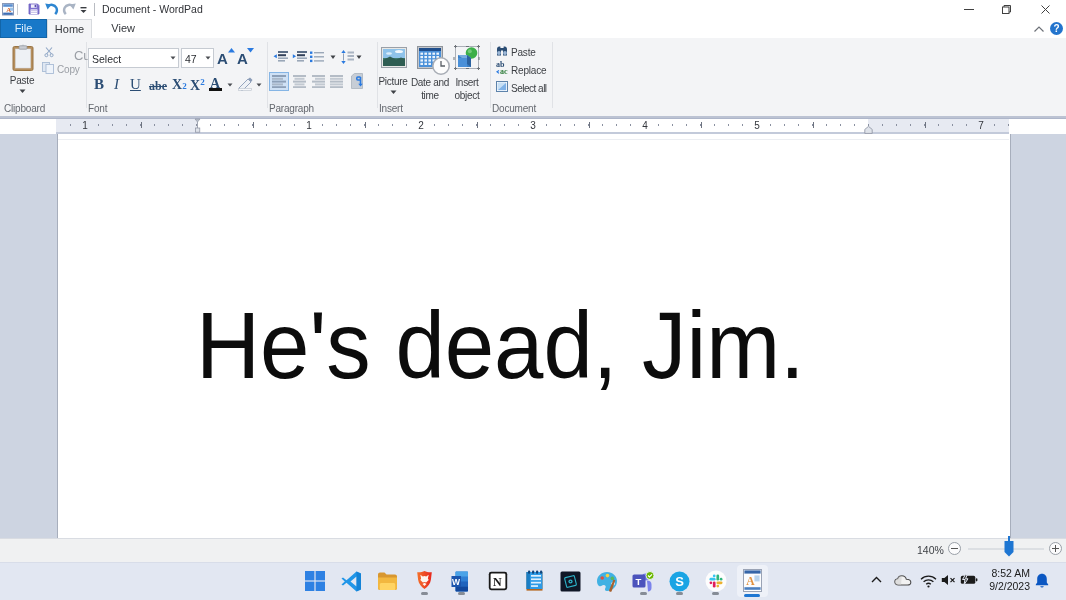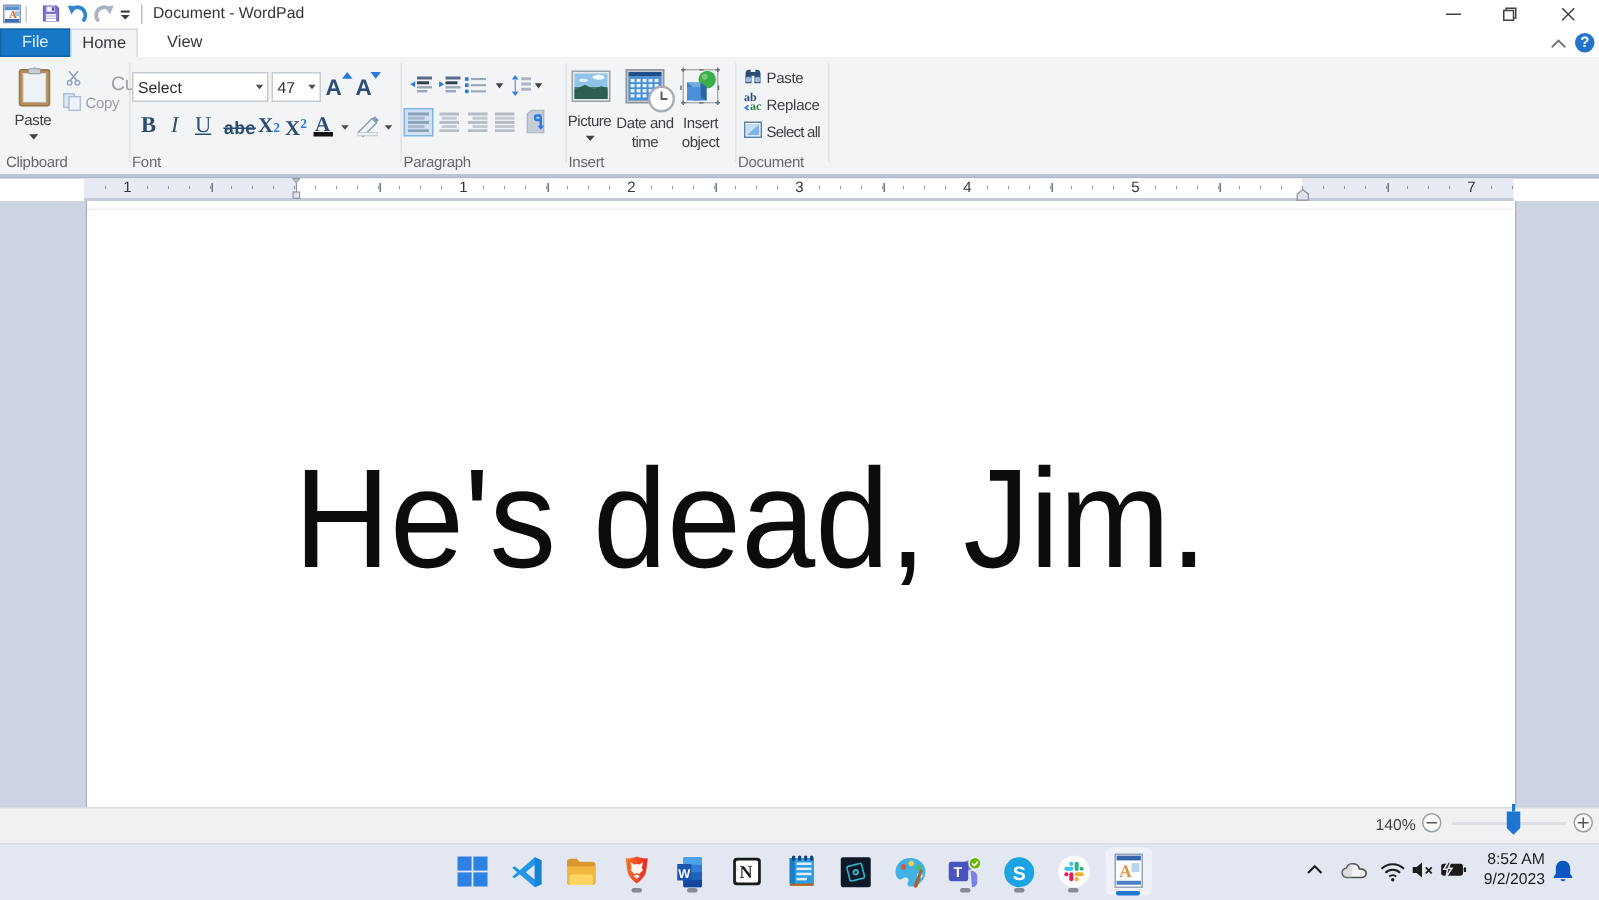--- a/index.html
+++ b/index.html
@@ -120,21 +120,21 @@
       <path d="M3.5 0 L7 4.5 L0 4.5 Z" fill="#2a7ae0"></path>
     </svg>
   <div class="ab navy" style="left:237px;top:50px;font-size:15px;font-weight:bold">A</div>
   <svg class="ab" style="left:247px;top:48px" width="7" height="5" viewBox="0 0 7 5">
       <path d="M0 0 L7 0 L3.5 4.5 Z" fill="#2a7ae0"></path>
     </svg>
 
   <div class="ab navy" style="left:94px;top:76px;font-size:15px;font-weight:bold;font-family:'Liberation Serif',serif">B</div>
   <div class="ab navy" style="left:114px;top:76px;font-size:15px;font-style:italic;font-family:'Liberation Serif',serif">I</div>
   <div class="ab navy" style="left:130px;top:76px;font-size:15px;text-decoration:underline;font-family:'Liberation Serif',serif">U</div>
-  <div class="ab navy" style="left:149px;top:79px;font-size:12px;font-weight:bold;text-decoration:line-through;font-family:Liberation Mono, monospace">abe</div>
+  <div class="ab navy" style="left:149px;top:79px;font-size:12px;font-weight:bold;text-decoration:line-through;font-family:Liberation Serif, serif">abe</div>
   <div class="ab navy" style="left:172px;top:77px;font-size:14px;font-weight:bold;font-family:'Liberation Serif',serif">X<span style="font-size:9px;color:#2a7ae0">2</span></div>
   <div class="ab navy" style="left:190px;top:77px;font-size:14px;font-weight:bold;font-family:'Liberation Serif',serif">X<span style="font-size:9px;vertical-align:5px;color:#2a7ae0">2</span></div>
   <div class="ab navy" style="left:210px;top:76px;font-size:14px;font-weight:bold;font-family:'Liberation Serif',serif">A</div>
   <div class="ab" style="left:209px;top:88px;width:13px;height:3px;background:#111"></div>
   <svg class="ab" style="left:227px;top:83px" width="6" height="4" viewBox="0 0 6 4">
       <path d="M0.5 0.5 L5.5 0.5 L3 3.5 Z" fill="#4a4d52"></path>
     </svg>
   <svg class="ab" style="left:238px;top:77px" width="15" height="14" viewBox="0 0 15 14">
     <path d="M1 11 L10 2 L13 5 L4 14 Z" fill="#eef1f5" stroke="#8a9cb8" stroke-width="0.9"></path>
     <path d="M10 2 L12 0.5 L14.5 3 L13 5 Z" fill="#8a9cb8"></path>

